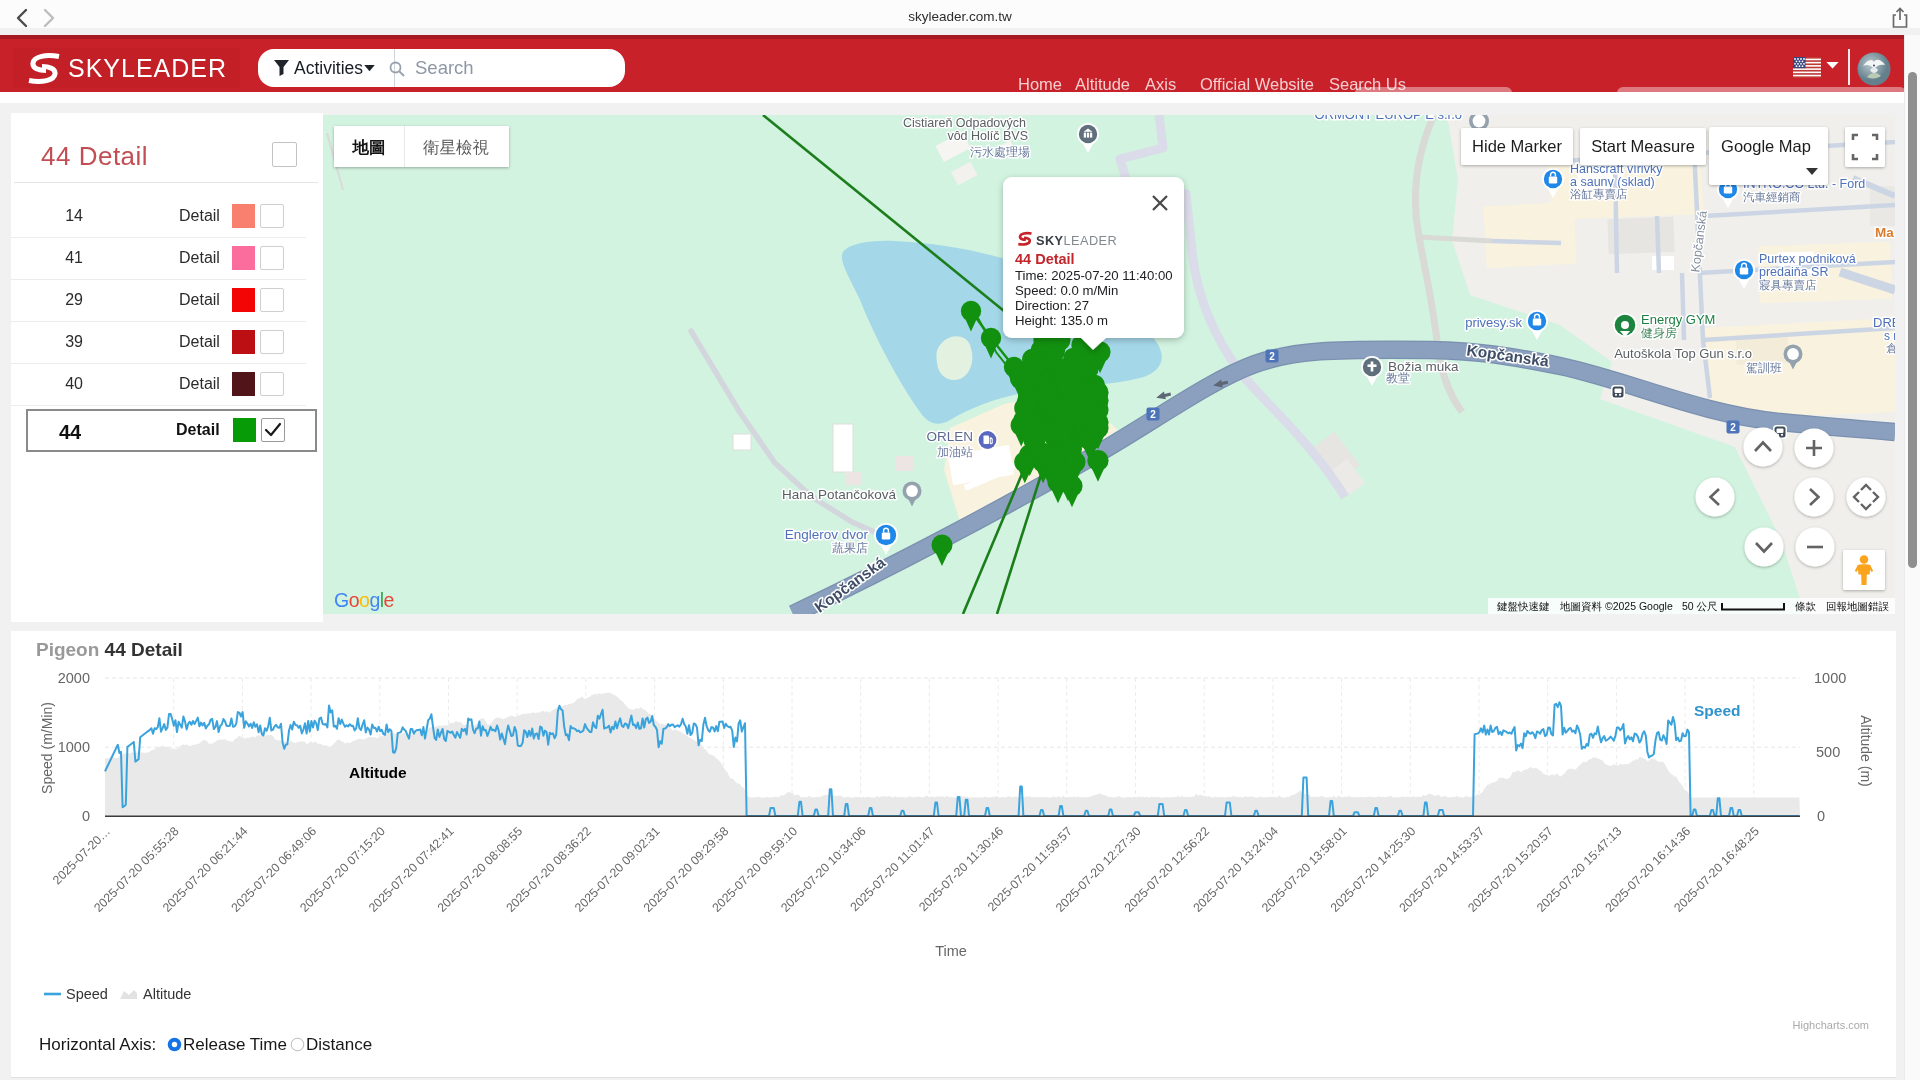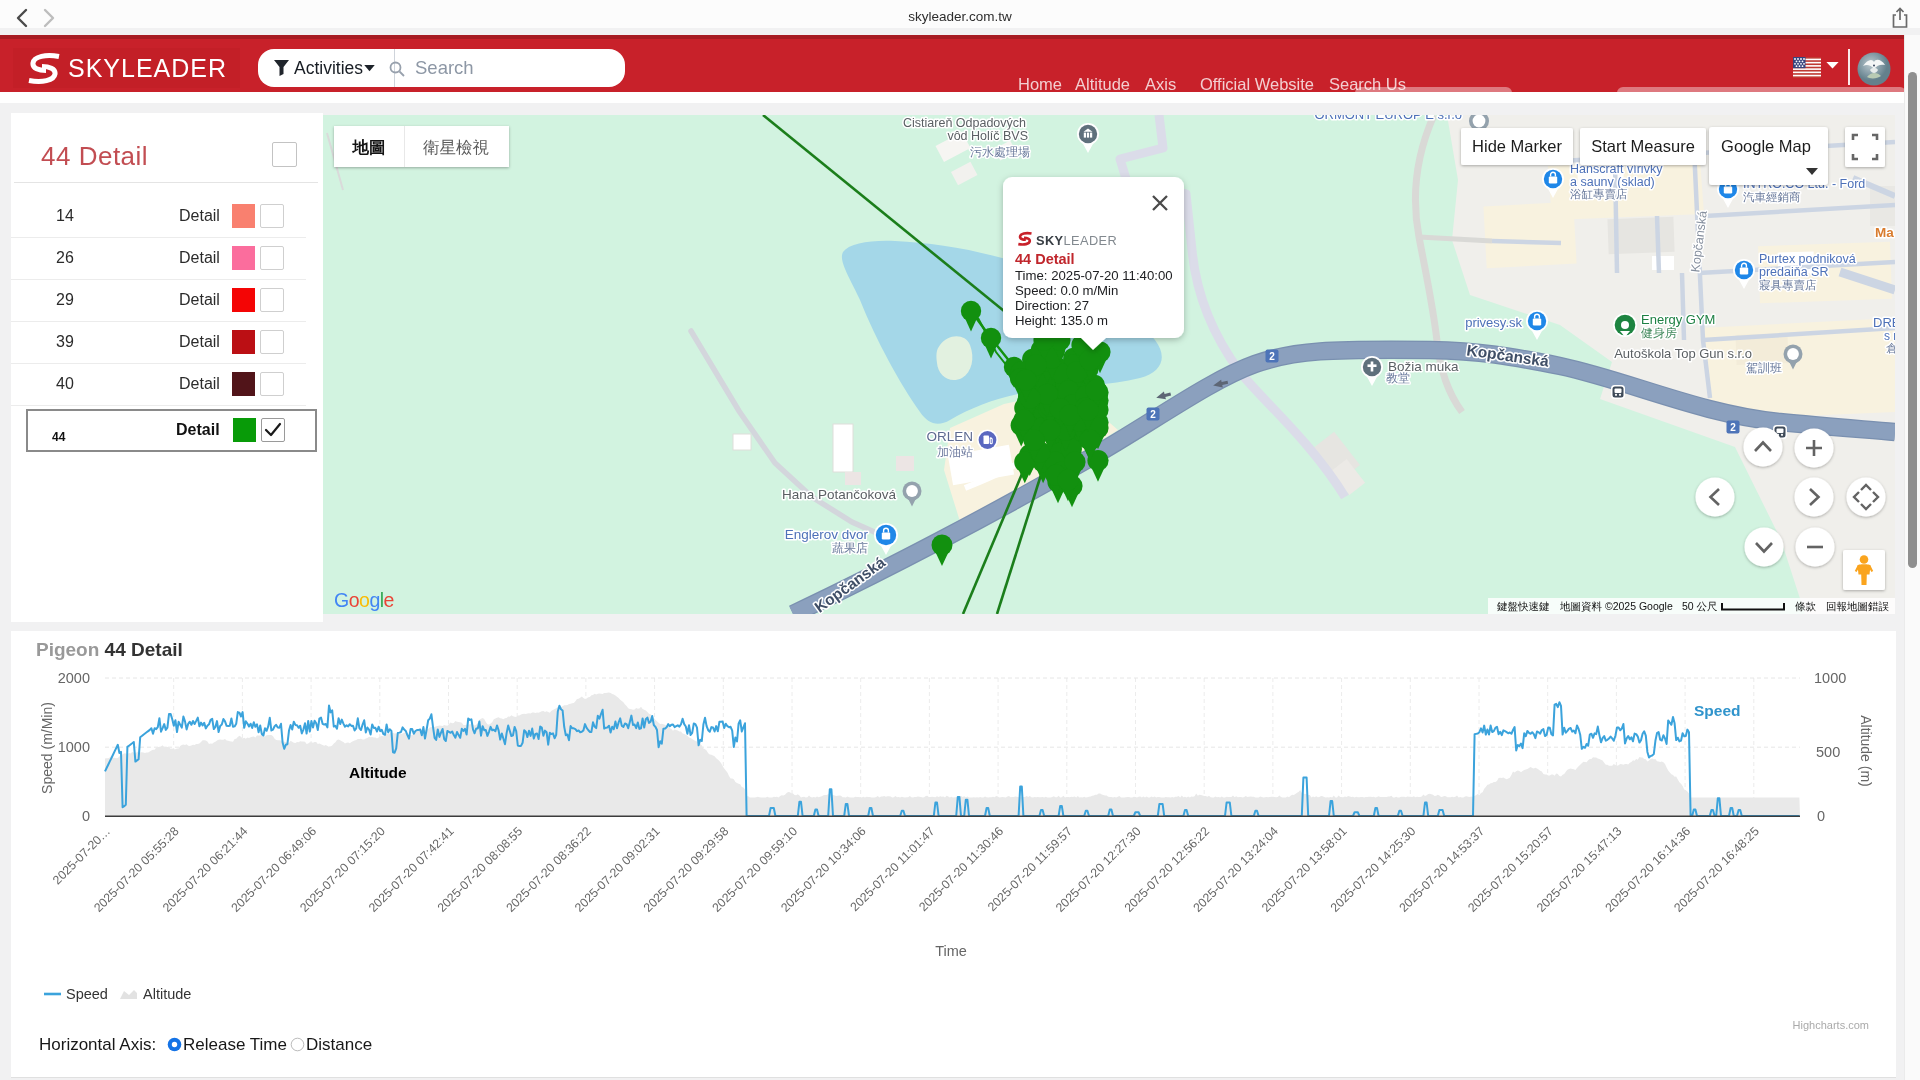--- a/index.html
+++ b/index.html
@@ -10,21 +10,21 @@
 #nav{position:absolute;left:0;top:35px;width:1920px;height:57px;background:#c8212a;border-top:4px solid #a61b22;overflow:hidden}
 #nav .logobox{position:absolute;left:13px;top:9px;width:227px;height:40px;background:#c31f27;display:flex;align-items:center}
 #nav .logotext{color:#fff;font-size:25px;letter-spacing:1px;font-weight:400;margin-left:6px}
 #nav .navlink{position:absolute;top:36px;font-size:16.5px;color:rgba(255,255,255,.78)}
 #srch{position:absolute;left:258px;top:10px;width:367px;height:38px;background:#fff;border-radius:16px;display:flex;align-items:center}
 #srch .act{font-size:18px;color:#22262e;font-weight:500;margin-left:34px}
 #srch .divd{width:1px;height:38px;background:#cfd4db;margin-left:13px}
 #sidebar{position:absolute;left:11px;top:113px;width:312px;height:509px;background:#fff}
 #sb-title{position:absolute;left:41px;top:141px;font-size:26px;color:#c24d52;letter-spacing:0.5px}
 .sb-row{position:absolute;left:11px;width:306px;height:42px;font-size:16px;color:#2b2b2b}
-.sb-num{position:absolute;left:36px;top:12px;width:36px;text-align:center}
+.sb-num{position:absolute;left:36px;top:12px;width:36px;text-align:right}
 .sb-det{position:absolute;left:168px;top:12px}
 .sb-sw{position:absolute;left:221px;top:9px;width:23px;height:24px}
 .sb-cb{position:absolute;left:249px;top:9px;width:24px;height:24px;background:#fff;border:1px solid #cfcfcf;border-radius:2px}
 .sb-sep{position:absolute;left:11px;width:295px;height:1px;background:#ececec}
 #chartcard{position:absolute;left:11px;top:631px;width:1885px;height:447px;background:#fff;border-bottom:1px solid #e0e0e0}
 #scrollbar{position:absolute;right:0;top:35px;width:16px;height:1045px;background:#fafafa;border-left:1px solid #ebebeb}
 #thumb{position:absolute;left:1908px;top:72px;width:9px;height:496px;background:#8f8f8f;border-radius:5px}
 svg text{font-family:"Liberation Sans",sans-serif}
 </style></head><body>
 
@@ -125,21 +125,21 @@
 <div class="abs" style="left:272px;top:142px;width:25px;height:25px;border:1.5px solid #c3c3c3;border-radius:2px;background:#fff"></div>
 <div class="abs" style="left:14px;top:182px;width:304px;height:1px;background:#e4e4e4"></div>
 <div class="sb-row" style="top:195px">
  <span class="sb-num">14</span>
     <span class="sb-det">Detail</span>
  <span class="sb-sw" style="background:#f9806f"></span>
     <span class="sb-cb"></span>
   </div>
 <div class="sb-sep" style="top:237px"></div>
 <div class="sb-row" style="top:237px">
- <span class="sb-num">26</span>
+ <span class="sb-num">41</span>
     <span class="sb-det">Detail</span>
  <span class="sb-sw" style="background:#fb6d9d"></span>
     <span class="sb-cb"></span>
   </div>
 <div class="sb-sep" style="top:279px"></div>
 <div class="sb-row" style="top:279px">
  <span class="sb-num">29</span>
     <span class="sb-det">Detail</span>
  <span class="sb-sw" style="background:#f40505"></span>
     <span class="sb-cb"></span>
@@ -153,21 +153,21 @@
   </div>
 <div class="sb-sep" style="top:363px"></div>
 <div class="sb-row" style="top:363px">
  <span class="sb-num">40</span>
     <span class="sb-det">Detail</span>
  <span class="sb-sw" style="background:#511419"></span>
     <span class="sb-cb"></span>
   </div>
 <div class="sb-sep" style="top:405px"></div>
 <div class="abs" style="left:26px;top:409px;width:291px;height:43px;border:2px solid #8a8a8a;background:#fff">
- <span class="abs" style="left:24px;top:19px;width:36px;font-size:12px;font-weight:700;color:#111">44</span>
+ <span class="abs" style="left:24px;top:10px;width:36px;text-align:center;font-size:20px;font-weight:700;color:#111">44</span>
  <span class="abs" style="left:148px;top:10px;font-size:16px;font-weight:700;color:#111">Detail</span>
  <span class="abs" style="left:205px;top:7px;width:23px;height:24px;background:#089b08"></span>
  <span class="abs" style="left:233px;top:7px;width:24px;height:24px;border:1px solid #9a9a9a;border-radius:2px;background:#fff">
   <svg width="22" height="22" viewBox="0 0 22 22" style="position:absolute;left:0;top:0">
         <path d="M4 11 L9 16 L18 5" fill="none" stroke="#1a1a1a" stroke-width="2.2" stroke-linecap="round" stroke-linejoin="round"></path>
       </svg>
  </span>
   </div>
 <svg id="map" style="position:absolute;left:323px;top:115px" width="1572" height="499" viewBox="323 115 1572 499">
 <defs>

